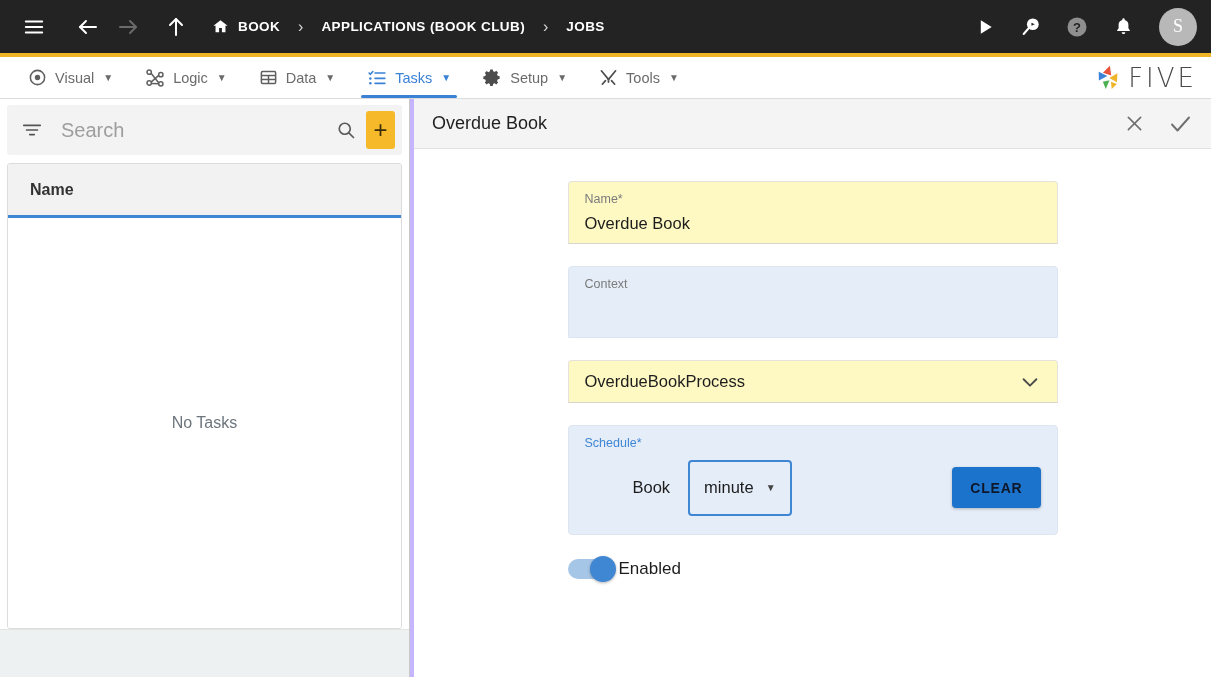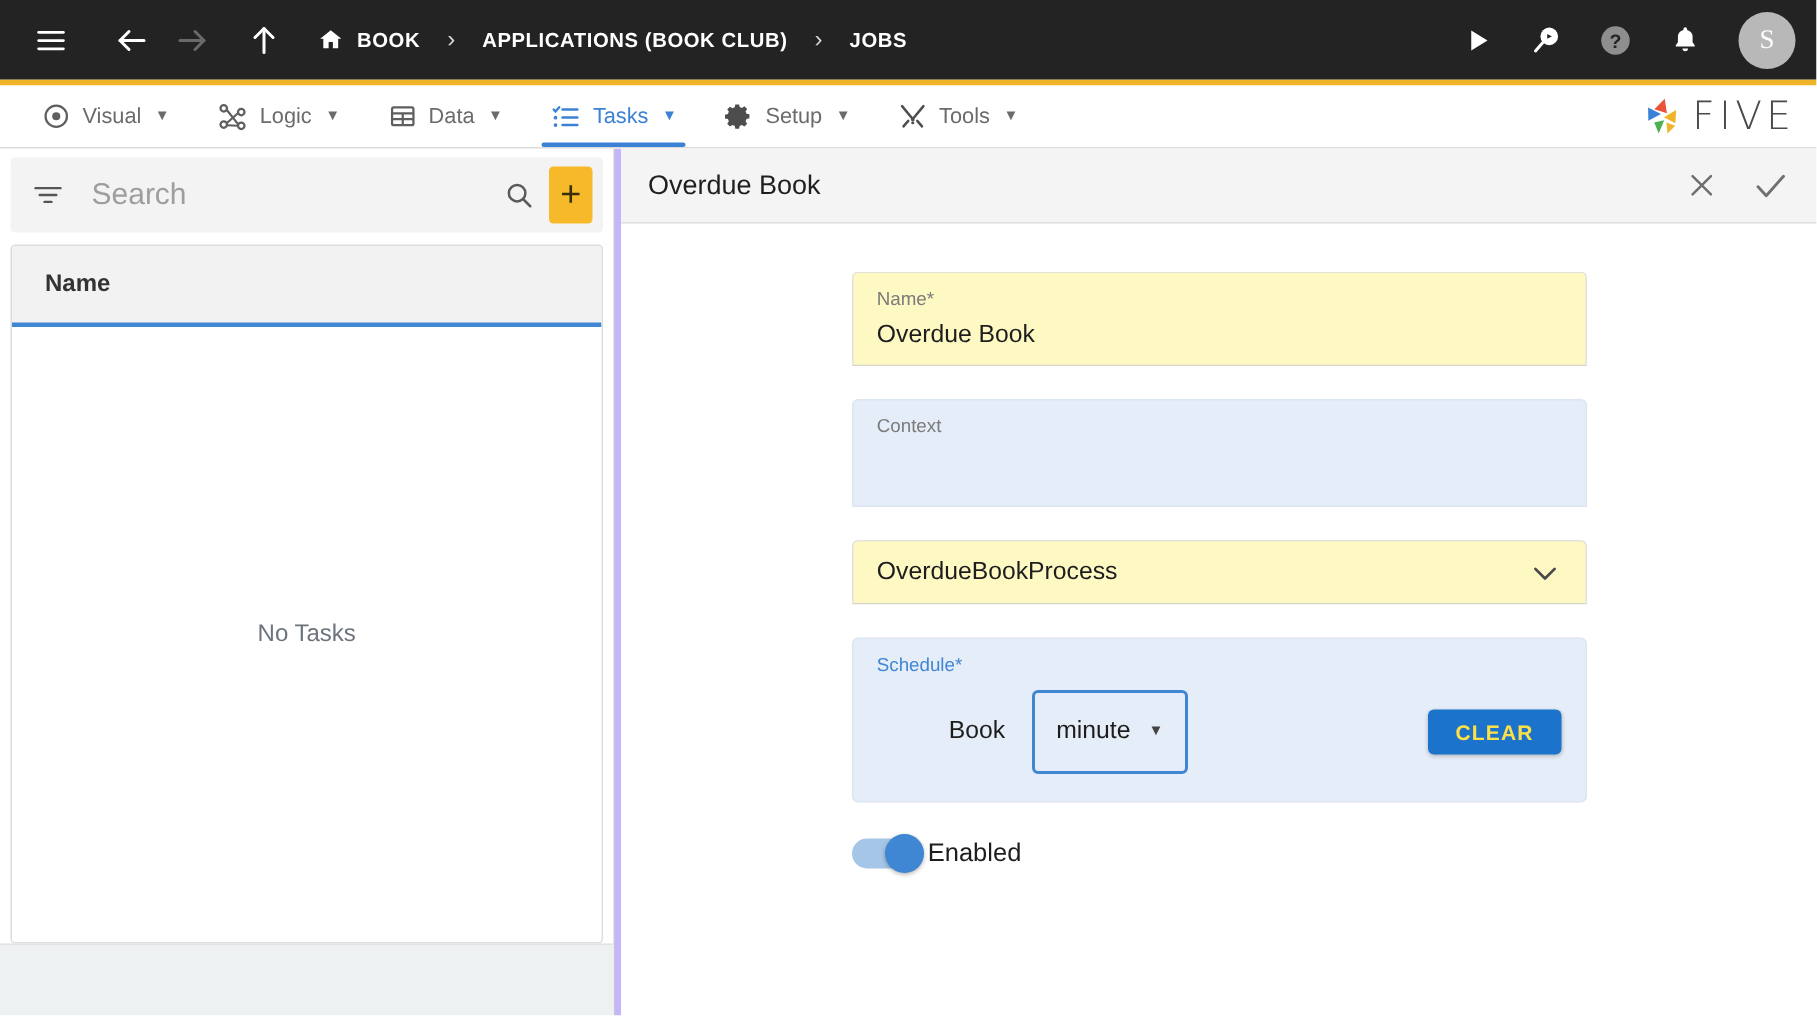--- a/index.html
+++ b/index.html
@@ -146,22 +146,22 @@
   .schedule-row { display:flex; align-items:center; gap:18px; padding-left:48px; }
   .every-text { font-size:16.5px; color:#1d1d1d; }
   .select-box {
     border:2px solid #3f86d3; border-radius:4px; background:transparent;
     height:56px; min-width:96px; display:flex; align-items:center; justify-content:center;
     gap:12px; padding: 0 14px; cursor:pointer;
   }
   .select-box .sel-val { font-size:16.5px; color:#1d1d1d; }
   .select-box .sel-caret { color:#444; font-size:10px; }
   .clear-btn {
-    margin-left:auto; background:#1b73cc; color:#fde047; border:none; border-radius:4px;
-    height:30px; padding: 0 18px; font-size:14px; font-weight:bold; letter-spacing:0.8px;
+    margin-left:auto; background:#1b73cc; color:#0f172a; border:none; border-radius:4px;
+    height:41px; padding: 0 18px; font-size:14px; font-weight:bold; letter-spacing:0.8px;
     cursor:pointer; font-family:"Liberation Sans", sans-serif;
     box-shadow: 0 1px 3px rgba(0,0,0,0.25);
     text-align: center;
   }
 
   .toggle-row { display:flex; align-items:center; gap:5px; padding-left:0; }
   .toggle {
     width:46px; height:20px; border-radius:10px; background:#a6c6e8; position:relative;
     cursor:pointer; flex:0 0 46px;
   }

